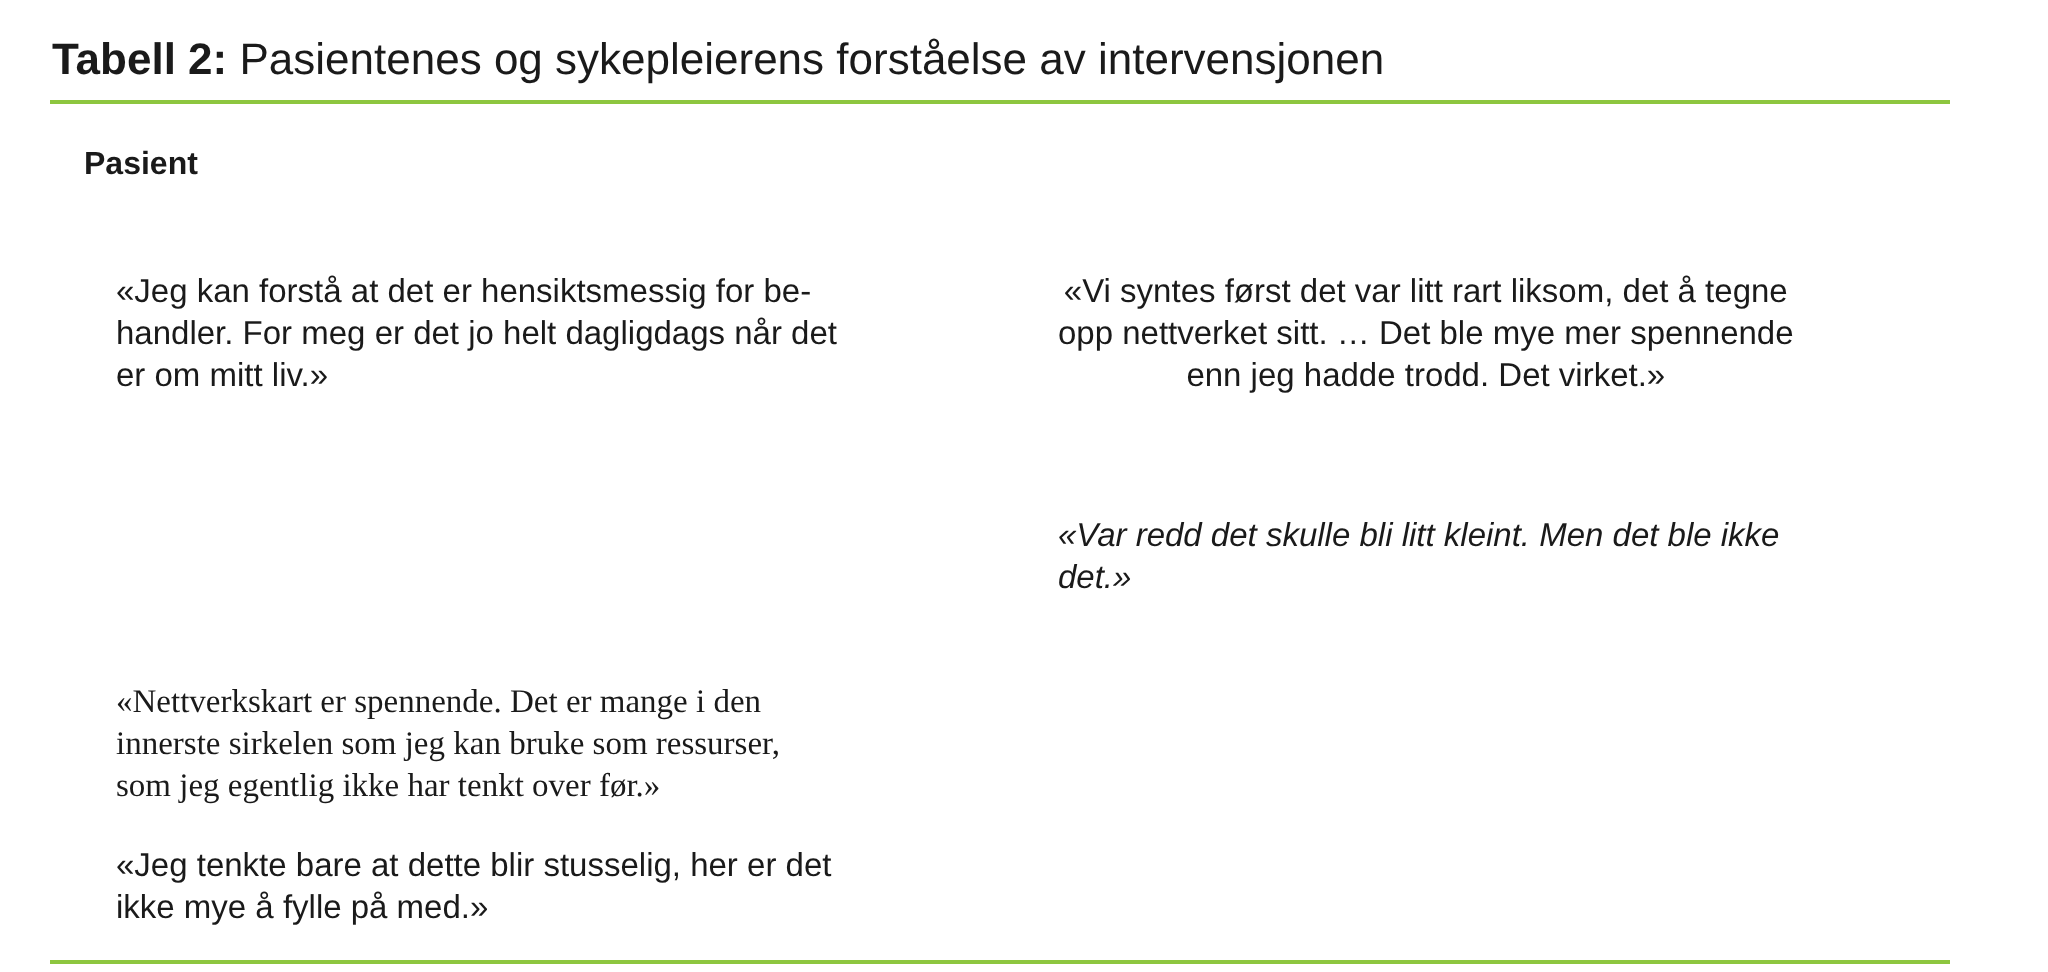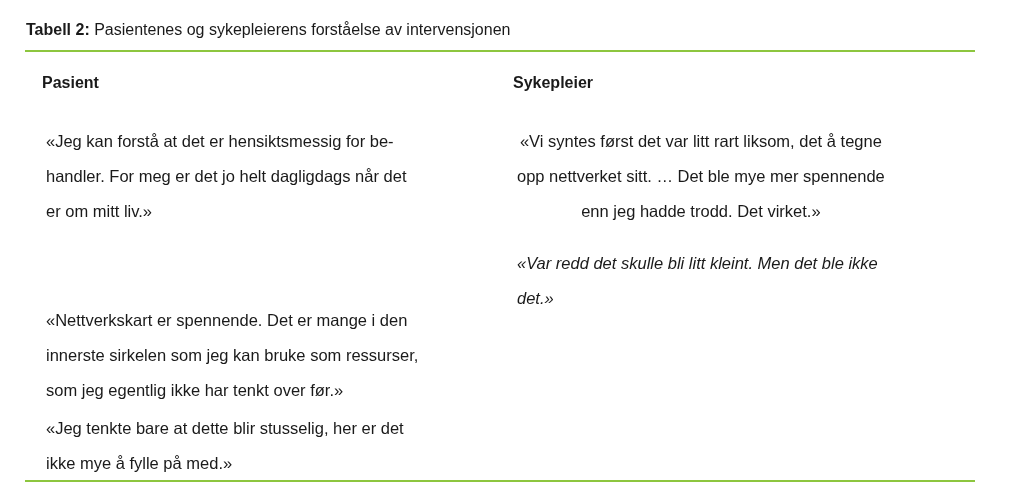--- a/index.html
+++ b/index.html
@@ -3,42 +3,42 @@
 <meta charset="utf-8">
 <style>
   html, body { margin: 0; padding: 0; background: #ffffff; }
   body {
     width: 1024px; height: 486px; position: relative; overflow: hidden;
     font-family: "Liberation Sans", "DejaVu Sans", sans-serif;
     color: #1a1a1a;
   }
   .title {
     position: absolute; left: 26px; top: 16px;
-    font-size: 16px; line-height: 28px; white-space: nowrap;
+    font-size: 22px; line-height: 28px; white-space: nowrap;
   }
   .title .lead { font-weight: bold; }
   .rule {
     position: absolute; left: 25px; width: 950px; height: 2px;
     background: #8dc63f;
   }
   .rule.top { top: 50px; }
   .rule.bottom { top: 480px; }
   .col { position: absolute; top: 72px; width: 450px; }
   .col.left { left: 42px; }
   .col.right { left: 513px; }
   .col-header {
     font-weight: bold; font-size: 16px; line-height: 22px;
     margin: 0 0 7px 0;
   }
   .quote {
-    font-size: 16.5px; line-height: 35px; margin: 4px;
+    font-size: 16.5px; line-height: 21px; margin: 16px;
   }
   .left .q0 { position: absolute; top: 48px; }
   .left .q1 { position: absolute; top: 170px; }
-  .left .q2 { position: absolute; top: 227px; }
+  .left .q2 { position: absolute; top: 252px; font-family: Liberation Serif, serif; }
   .left .q3 { position: absolute; top: 335px; }
   .right .q0 { position: absolute; top: 48px; text-align: center; }
   .right .q1 { position: absolute; top: 170px; font-style: italic; }
 </style>
 </head>
 <body>
 
 <div class="title">
   <span class="lead">Tabell 2:</span>
   <span>Pasientenes og sykepleierens forståelse av intervensjonen</span>
@@ -52,21 +52,20 @@
 handler. For meg er det jo helt dagligdags når det
 er om mitt liv.»</p>
   <p class="quote q2" style="white-space:pre-line">«Nettverkskart er spennende. Det er mange i den
 innerste sirkelen som jeg kan bruke som ressurser,
 som jeg egentlig ikke har tenkt over før.»</p>
   <p class="quote q3" style="white-space:pre-line">«Jeg tenkte bare at dette blir stusselig, her er det
 ikke mye å fylle på med.»</p>
 </div>
 
 <div class="col right">
-  <div class="col-header">Sykepleier</div>
   <p class="quote q0" style="white-space:pre-line">«Vi syntes først det var litt rart liksom, det å tegne
 opp nettverket sitt.  … Det ble mye mer spennende
 enn jeg hadde trodd. Det virket.»</p>
   <p class="quote q1" style="white-space:pre-line">«Var redd det skulle bli litt kleint. Men det ble ikke
 det.»</p>
 </div>
 
 <div class="rule bottom"></div>
 
 </body></html>

